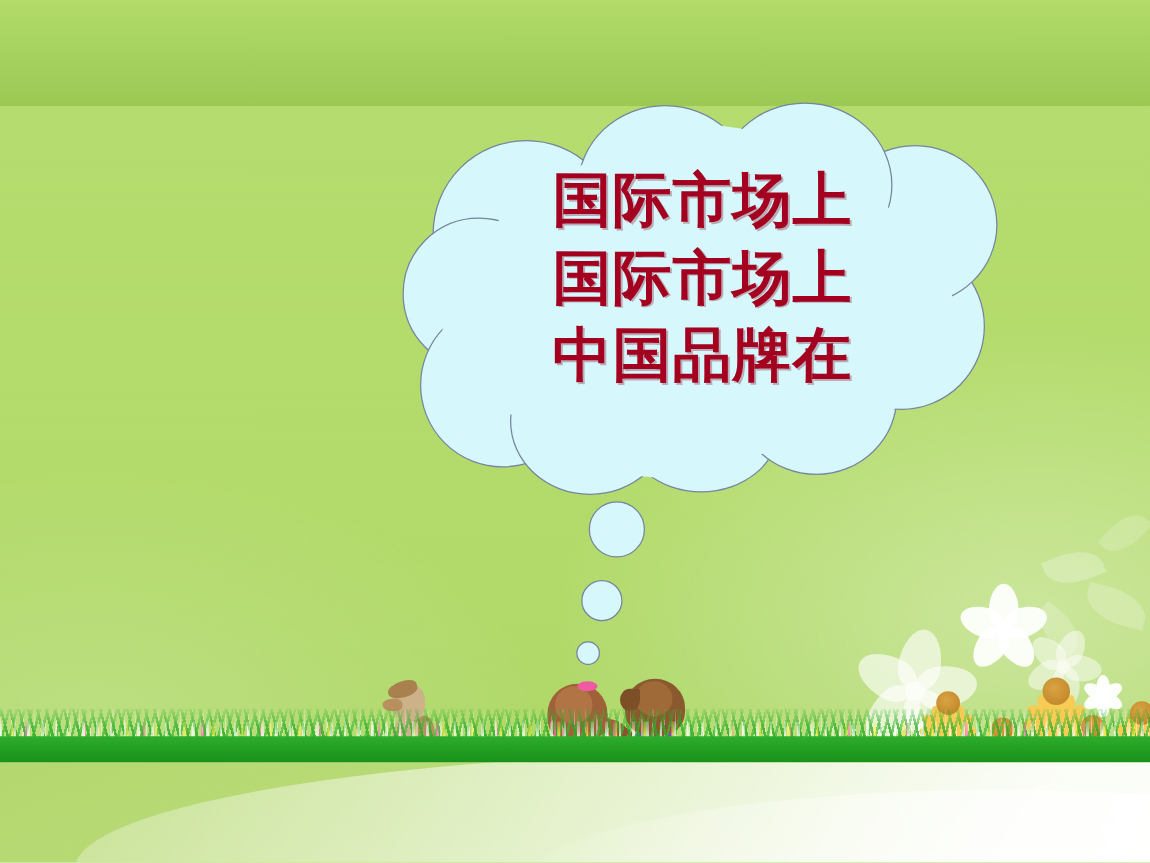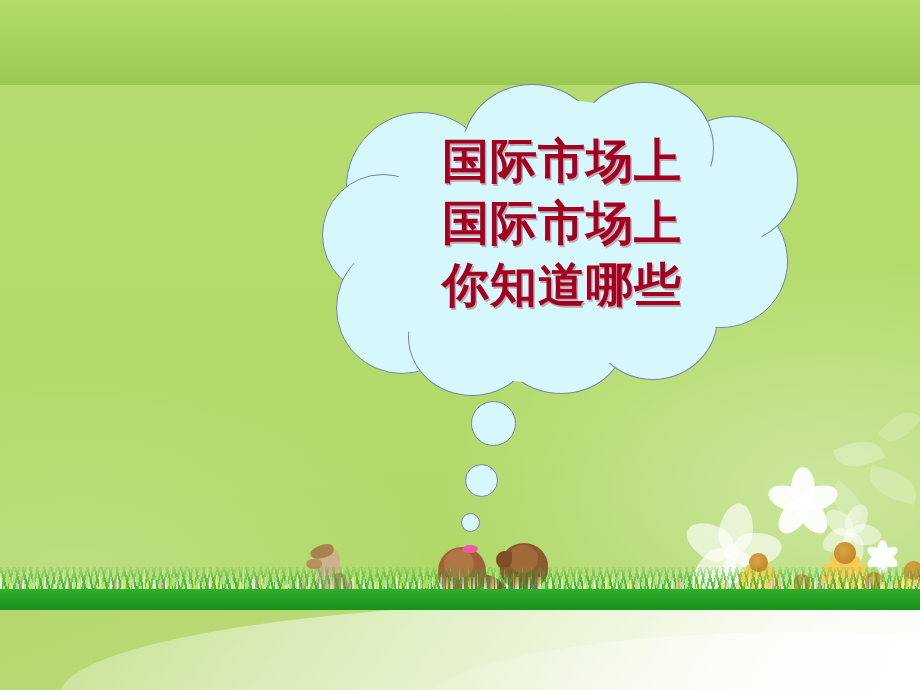--- a/index.html
+++ b/index.html
@@ -398,21 +398,21 @@
 
     <div class="lobe-inner" style="left:40px;top:46px;width:400px;height:230px;"></div>
     <div class="lobe-inner" style="left:90px;top:18px;width:300px;height:270px;"></div>
     <div class="lobe-inner" style="left:32px;top:110px;width:120px;height:140px;"></div>
     <div class="lobe-inner" style="left:110px;top:190px;width:200px;height:110px;"></div>
     <div class="lobe-inner" style="left:290px;top:110px;width:130px;height:150px;"></div>
 
     <div class="bubble-text">
       <div>国际市场上</div>
       <div>国际市场上</div>
-      <div>你知道哪些</div>
+      <div>中国品牌在</div>
     </div>
   </div>
 
   <div class="tail-dot" style="left:471px;top:401px;width:45px;height:45px;"></div>
   <div class="tail-dot" style="left:465px;top:464px;width:33px;height:33px;"></div>
   <div class="tail-dot" style="left:461px;top:513px;width:19px;height:19px;"></div>
 
 </div>
 
 </body></html>

